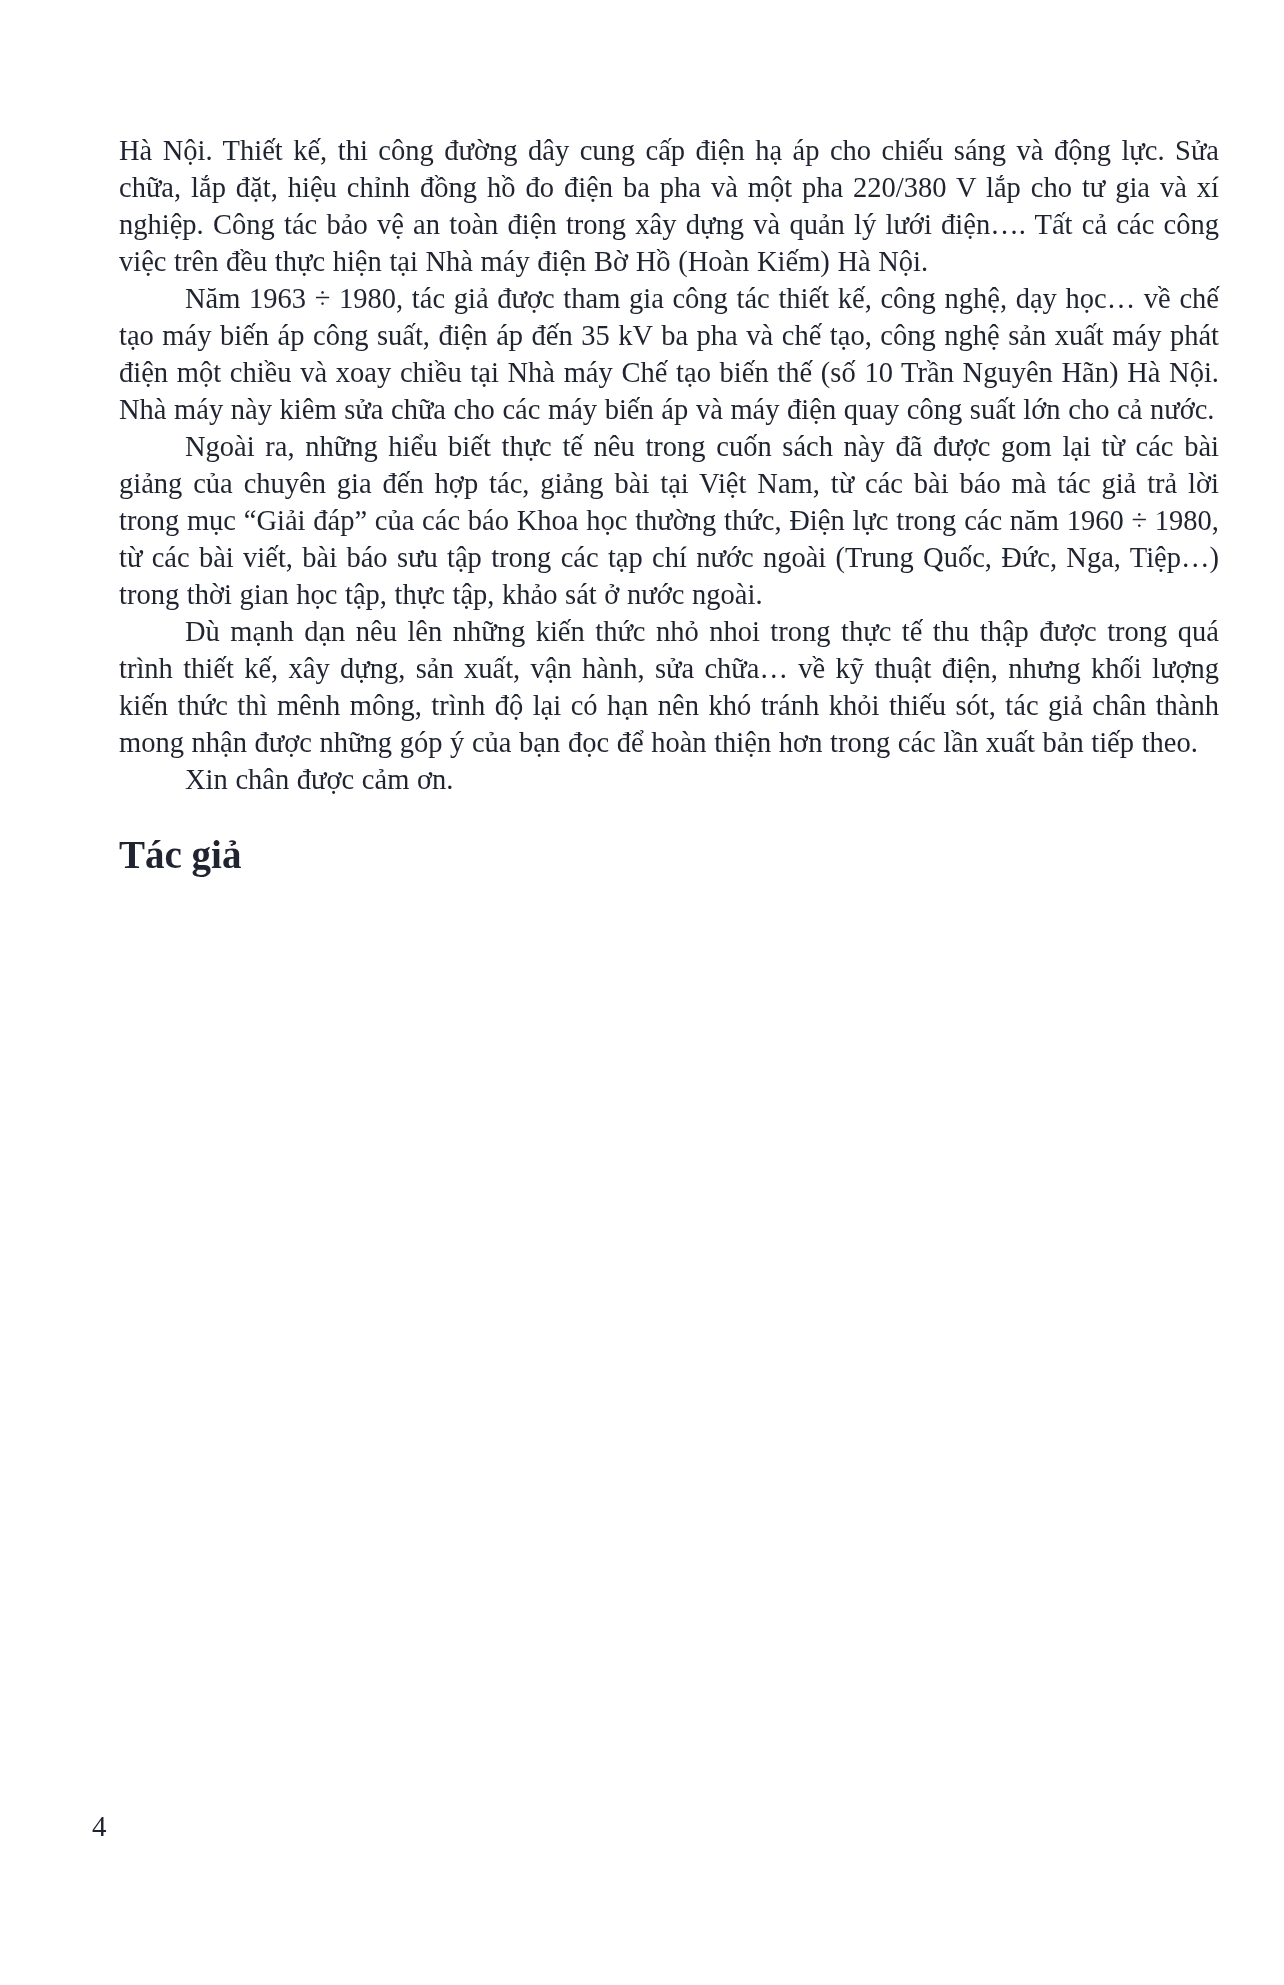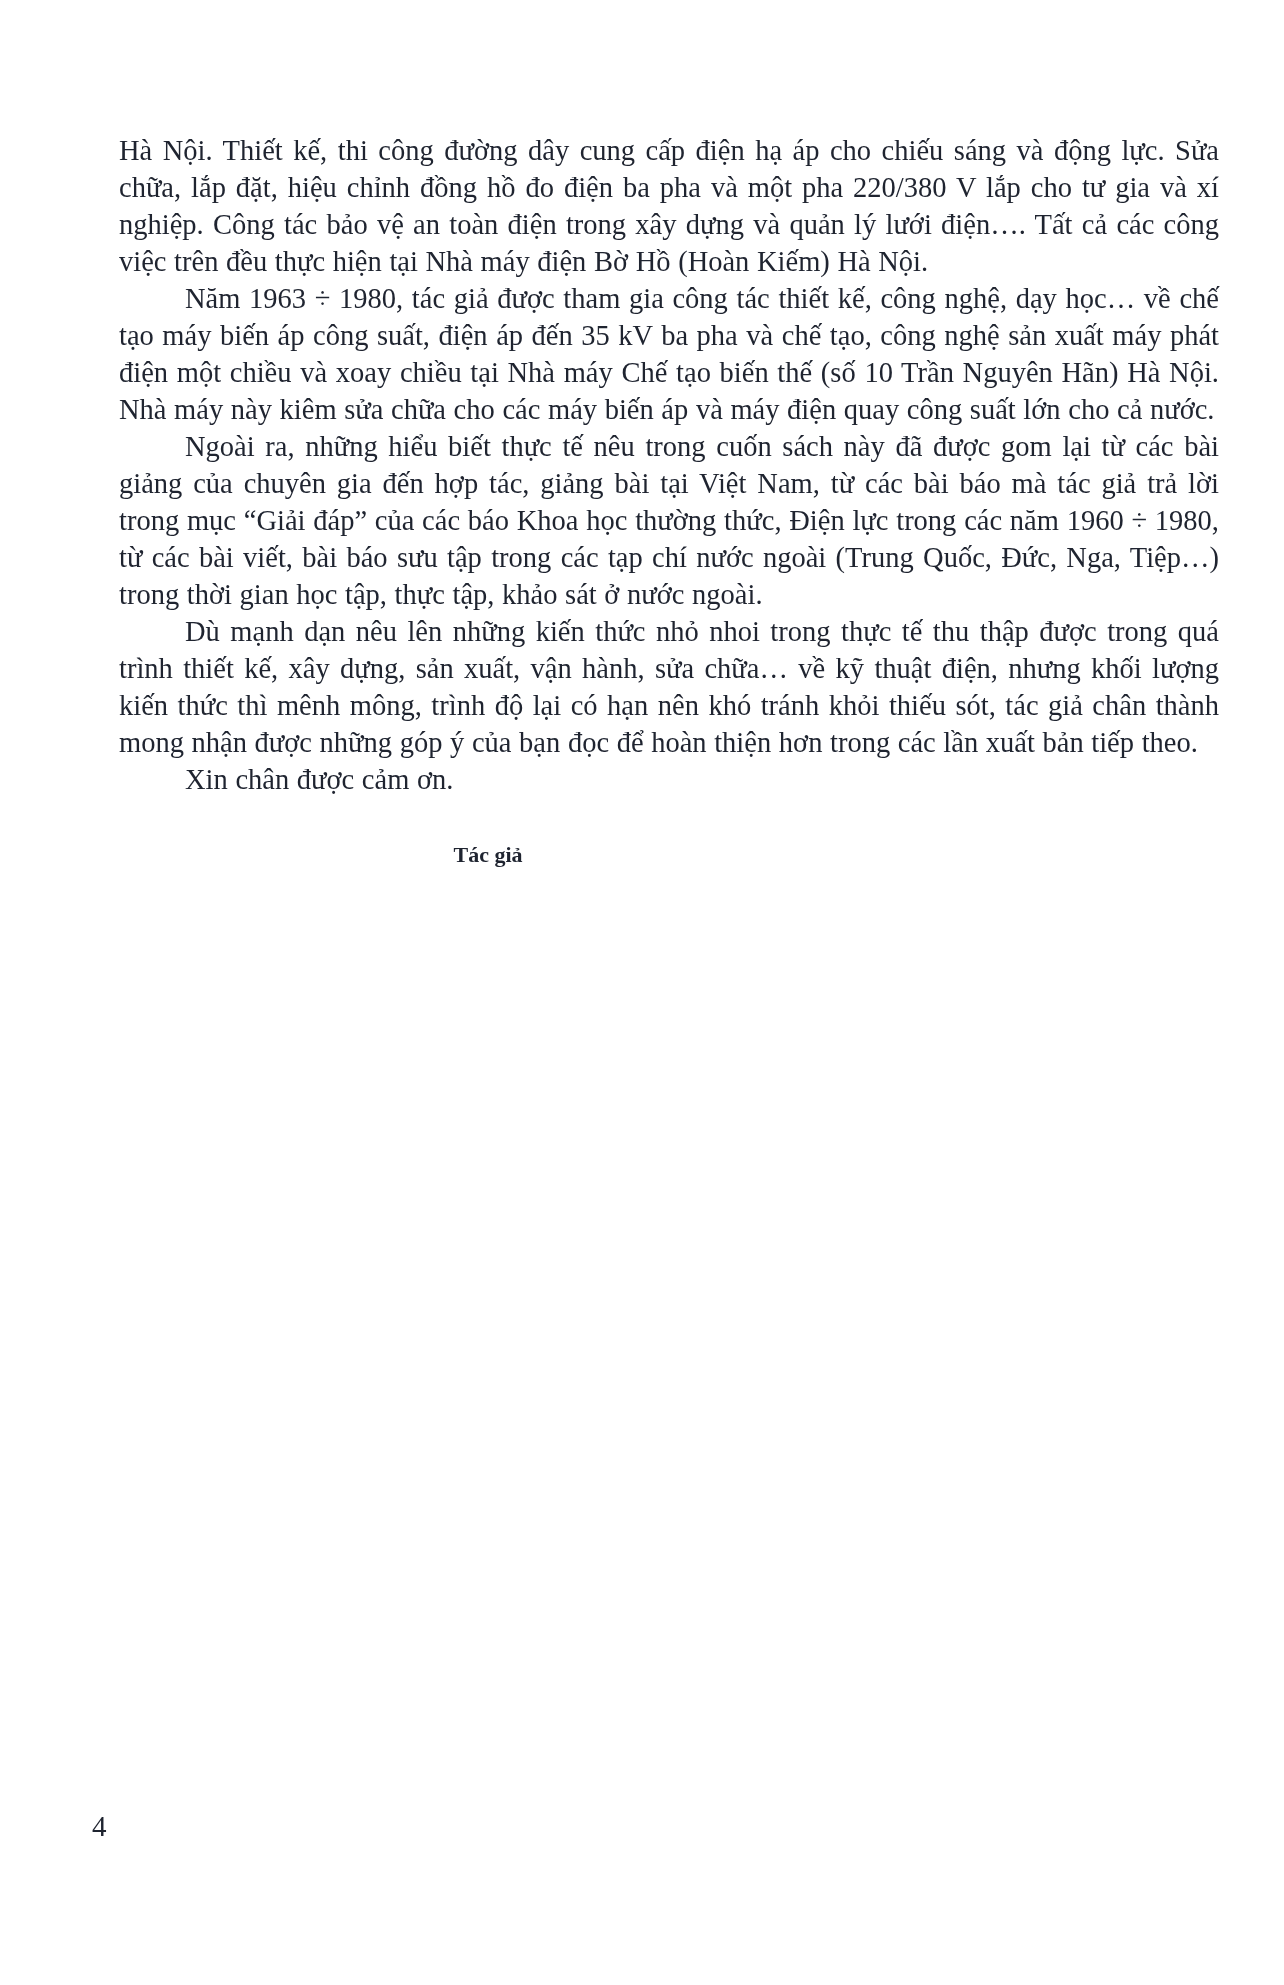--- a/index.html
+++ b/index.html
@@ -35,24 +35,24 @@
     line-height: 37px;
     text-align: justify;
     text-justify: inter-word;
     word-spacing: 0.5px;
   }
   .para.indent {
     text-indent: 66px;
   }
   .signature {
     margin: 38px 0 0 0;
-    font-size: 22px;
+    font-size: 39px;
     line-height: 37px;
     font-weight: bold;
-    text-align: center;
+    text-align: left;
     padding-right: 362px;
   }
   .page-number {
     position: absolute;
     left: 92px;
     top: 1808px;
     font-size: 29px;
     line-height: 37px;
   }
 </style>

